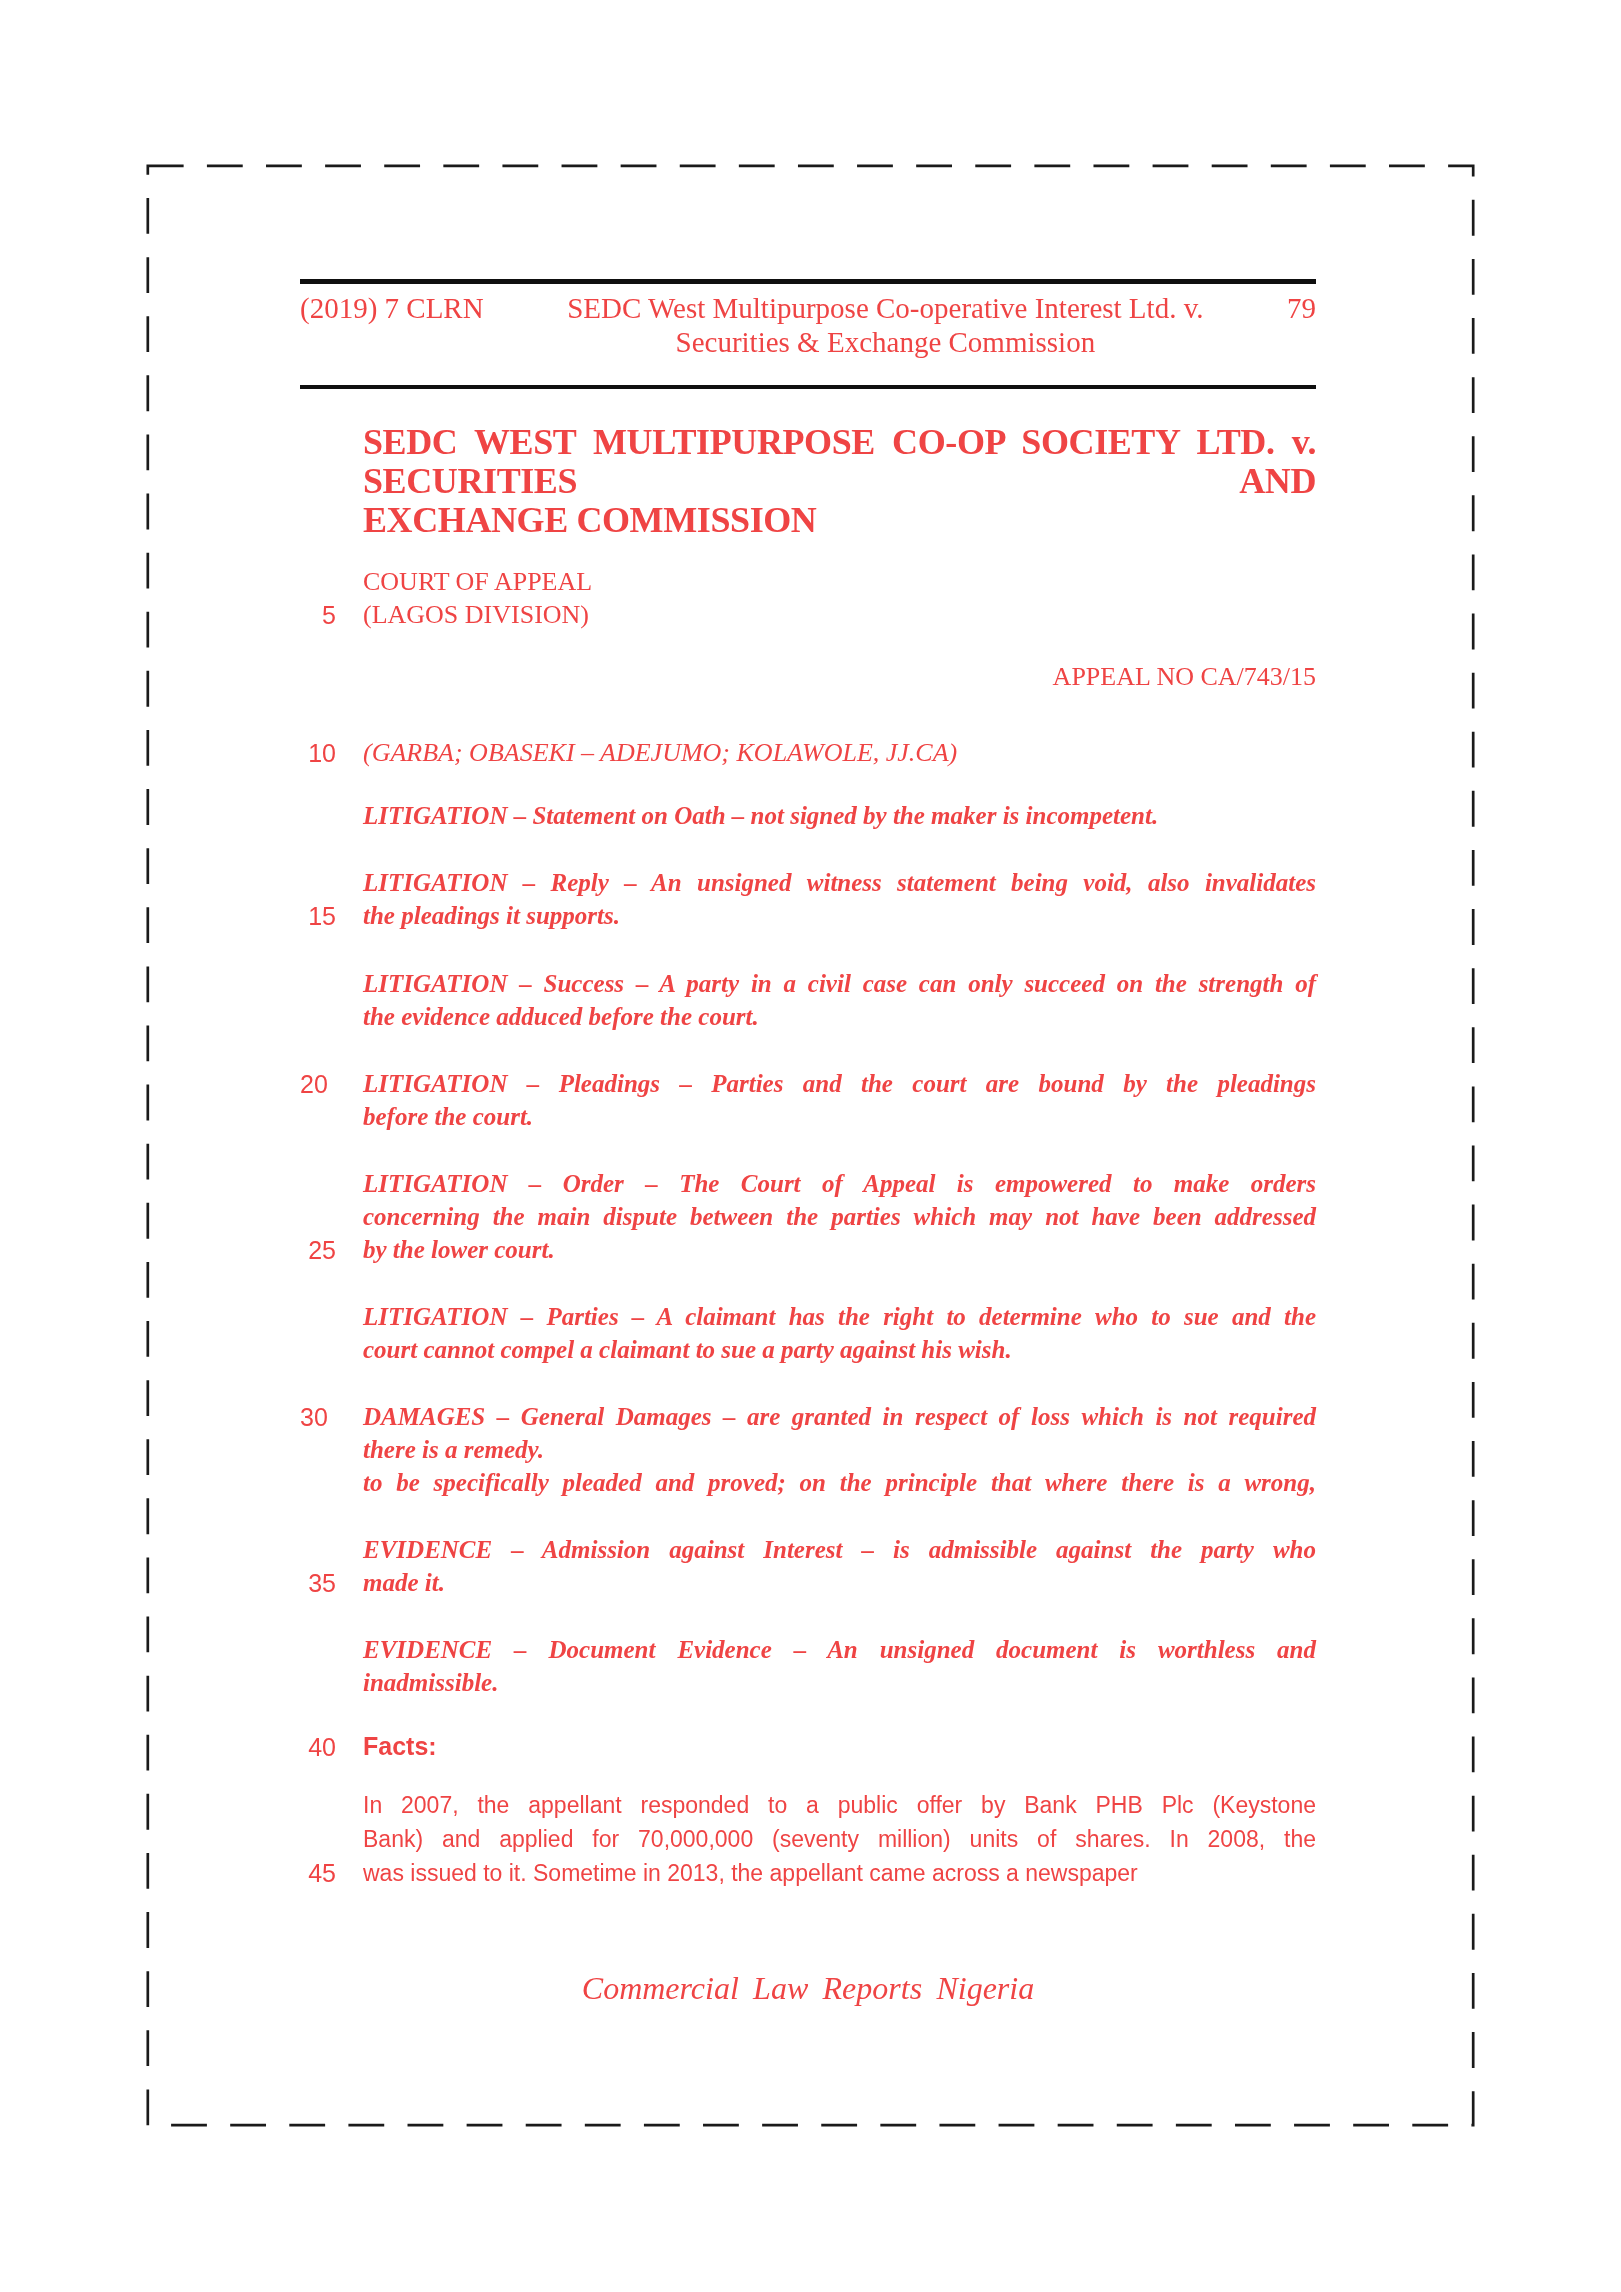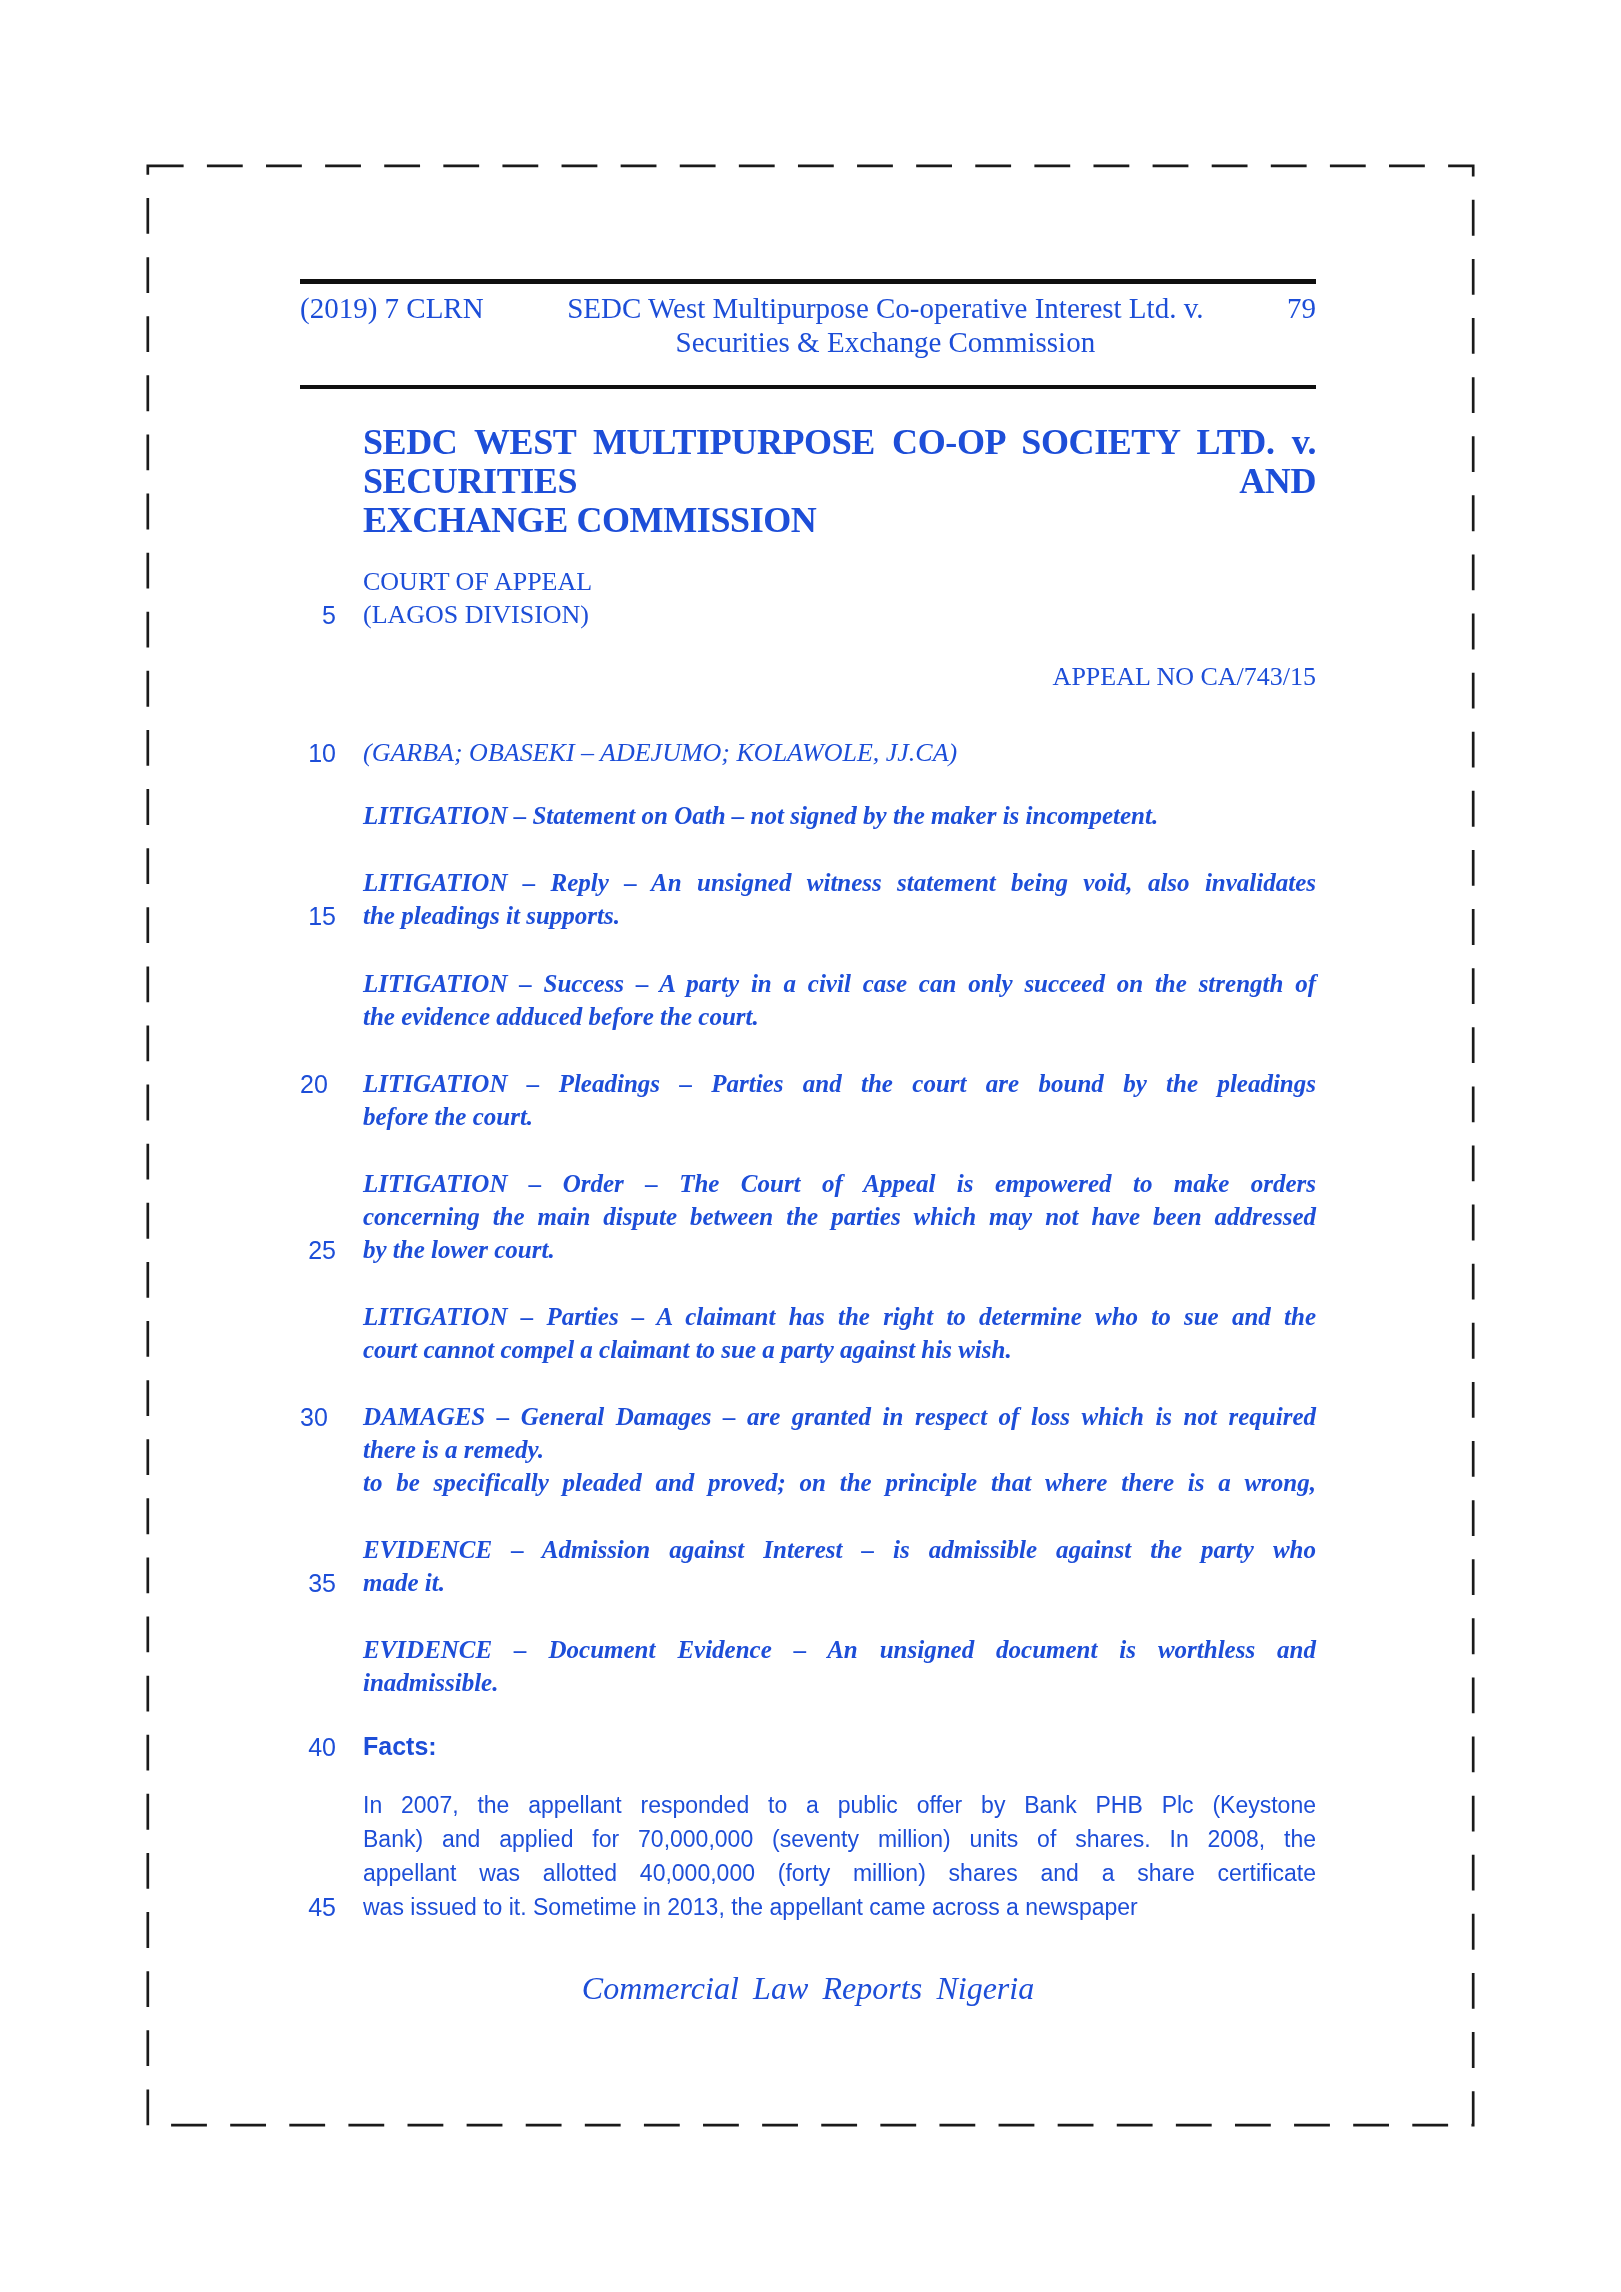--- a/index.html
+++ b/index.html
@@ -1,20 +1,20 @@
 <!DOCTYPE html>
 <html style="font-size:14.3px"><head>
 <meta charset="utf-8">
 <style>
   html,body{margin:0;padding:0;background:#ffffff;}
   .page{
     position:relative;
     width:1622px;height:2293px;
     background:#ffffff;
-    color:#1d4ed8;
+    color:#ef4444;
     overflow:hidden;
   }
   .border-svg{position:absolute;left:146px;top:164px;}
   .col{
     position:absolute;left:300px;top:279px;width:1016px;
     font-family:"Liberation Serif", serif;
   }
   .rule{height:4.5px;background:#0f0f0f;}
   .rule-bottom{margin-top:26px;}
   
@@ -130,21 +130,20 @@
         <div class="line just"><span>EVIDENCE – Document Evidence – An unsigned document is worthless and</span></div>
         <div class="line"><span>inadmissible.</span></div>
       </div>
 
     <div id="facts-heading" class="sans">
         <div class="line"><span class="lnum">40</span><span>Facts:</span></div>
       </div>
     <div id="facts-para" class="sans">
         <div class="line just"><span>In 2007, the appellant responded to a public offer by Bank PHB Plc (Keystone</span></div>
         <div class="line just"><span>Bank) and applied for 70,000,000 (seventy million) units of shares. In 2008, the</span></div>
-        <div class="line just"><span>appellant was allotted 40,000,000 (forty million) shares and a share certificate</span></div>
         <div class="line"><span class="lnum">45</span><span>was issued to it. Sometime in 2013, the appellant came across a newspaper</span></div>
       </div>
 
   </div>
 
   <div class="footer">Commercial Law Reports Nigeria</div>
 
 </div>
 
 

